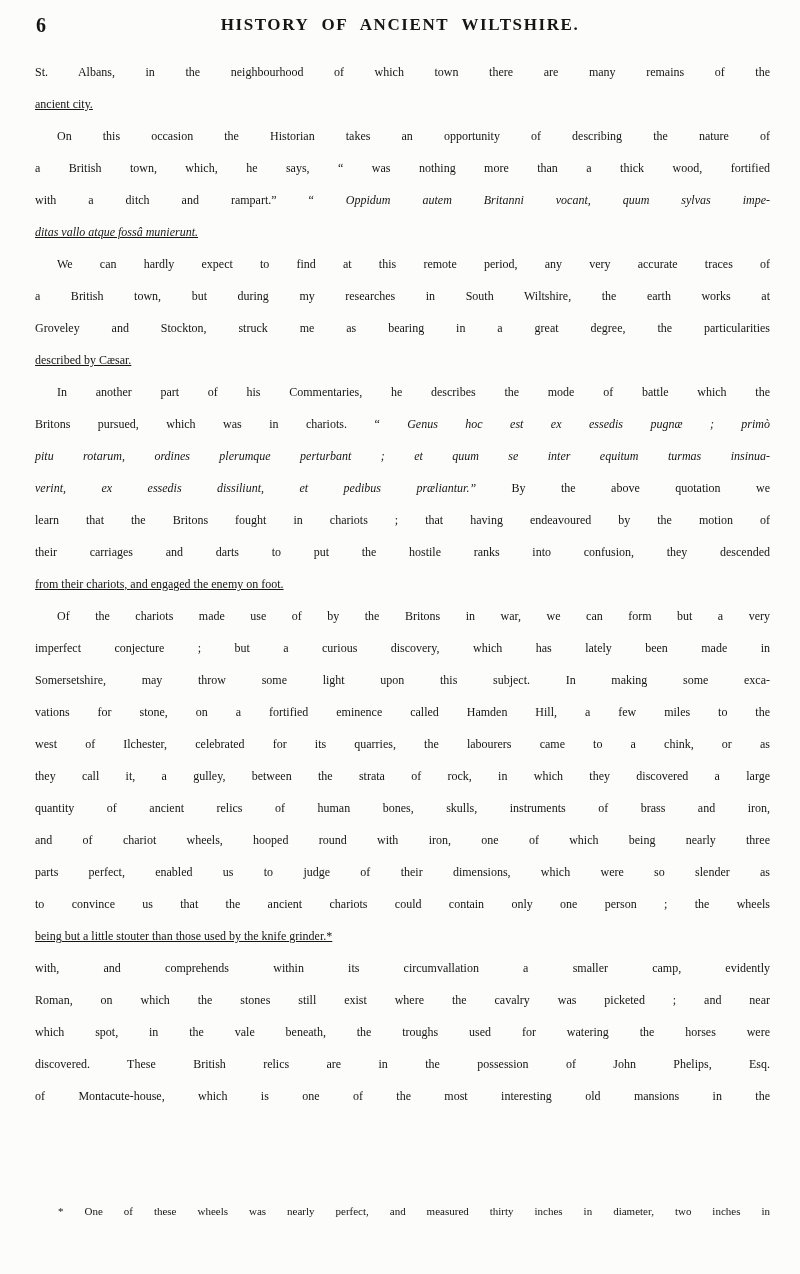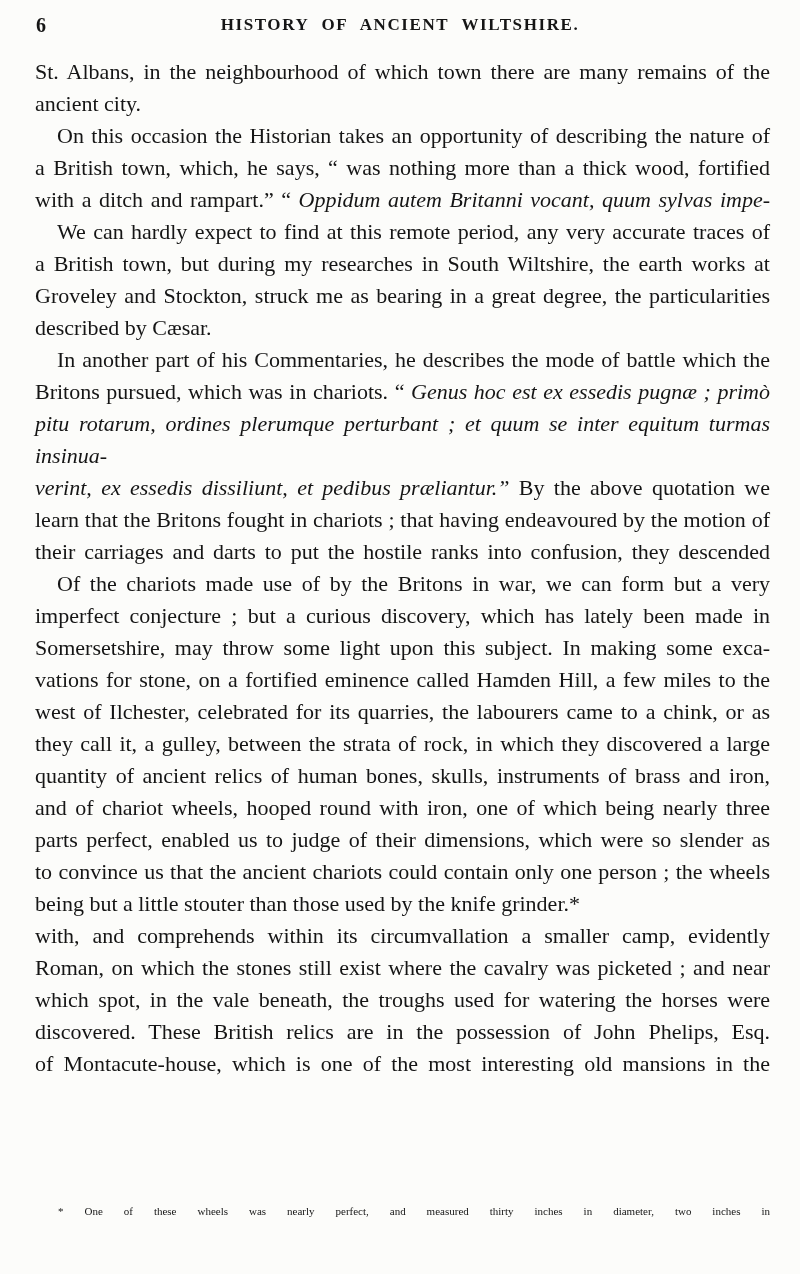--- a/index.html
+++ b/index.html
@@ -39,27 +39,27 @@
     padding-top: 3px;
   }
   .body-text {
     position: absolute;
     top: 56px;
     left: 35px;
     width: 735px;
   }
   .para { margin: 0; }
   .line {
-    font-size: 22px;
+    font-size: 12px;
     line-height: 32px;
     text-align: justify;
     text-align-last: justify;
     white-space: normal;
   }
-  .line.last { text-align-last: left; }
+  .line.last { text-align-last: left; text-decoration: underline; }
   .line.indent { text-indent: 22px; }
   .it { font-style: italic; }
   .footnote {
     position: absolute;
     top: 1198px;
     left: 33px;
     width: 737px;
   }
   .footnote .line {
     font-size: 11px;
@@ -77,34 +77,36 @@
   </div>
   <div class="body-text" id="body-container">
       <div class="para">
         <div class="line"><span>St. Albans, in the neighbourhood of which town there are many remains of the</span></div>
         <div class="line last"><span>ancient city.</span></div>
       </div>
       <div class="para">
         <div class="line indent"><span>On this occasion the Historian takes an opportunity of describing the nature of</span></div>
         <div class="line"><span>a British town, which, he says, “ was nothing more than a thick wood, fortified</span></div>
         <div class="line"><span>with a ditch and rampart.”  “ </span><span class="it">Oppidum autem Britanni vocant, quum sylvas impe-</span></div>
+        <div class="line last"><span class="it">ditas vallo atque fossâ munierunt.</span></div>
       </div>
       <div class="para">
         <div class="line indent"><span>We can hardly expect to find at this remote period, any very accurate traces of</span></div>
         <div class="line"><span>a British town, but during my researches in South Wiltshire, the earth works at</span></div>
         <div class="line"><span>Groveley and Stockton, struck me as bearing in a great degree, the particularities</span></div>
         <div class="line last"><span>described by Cæsar.</span></div>
       </div>
       <div class="para">
         <div class="line indent"><span>In another part of his Commentaries, he describes the mode of battle which the</span></div>
         <div class="line"><span>Britons pursued, which was in chariots.  “ </span><span class="it">Genus hoc est ex essedis pugnæ ; primò</span></div>
         <div class="line"><span class="it">pitu rotarum, ordines plerumque perturbant ; et quum se inter equitum turmas insinua-</span></div>
         <div class="line"><span class="it">verint, ex essedis dissiliunt, et pedibus præliantur.”</span><span>  By the above quotation we</span></div>
         <div class="line"><span>learn that the Britons fought in chariots ; that having endeavoured by the motion of</span></div>
         <div class="line"><span>their carriages and darts to put the hostile ranks into confusion, they descended</span></div>
+        <div class="line last"><span>from their chariots, and engaged the enemy on foot.</span></div>
       </div>
       <div class="para">
         <div class="line indent"><span>Of the chariots made use of by the Britons in war, we can form but a very</span></div>
         <div class="line"><span>imperfect conjecture ; but a curious discovery, which has lately been made in</span></div>
         <div class="line"><span>Somersetshire, may throw some light upon this subject.  In making some exca-</span></div>
         <div class="line"><span>vations for stone, on a fortified eminence called Hamden Hill, a few miles to the</span></div>
         <div class="line"><span>west of Ilchester, celebrated for its quarries, the labourers came to a chink, or as</span></div>
         <div class="line"><span>they call it, a gulley, between the strata of rock, in which they discovered a large</span></div>
         <div class="line"><span>quantity of ancient relics of human bones, skulls, instruments of brass and iron,</span></div>
         <div class="line"><span>and of chariot wheels, hooped round with iron, one of which being nearly three</span></div>

